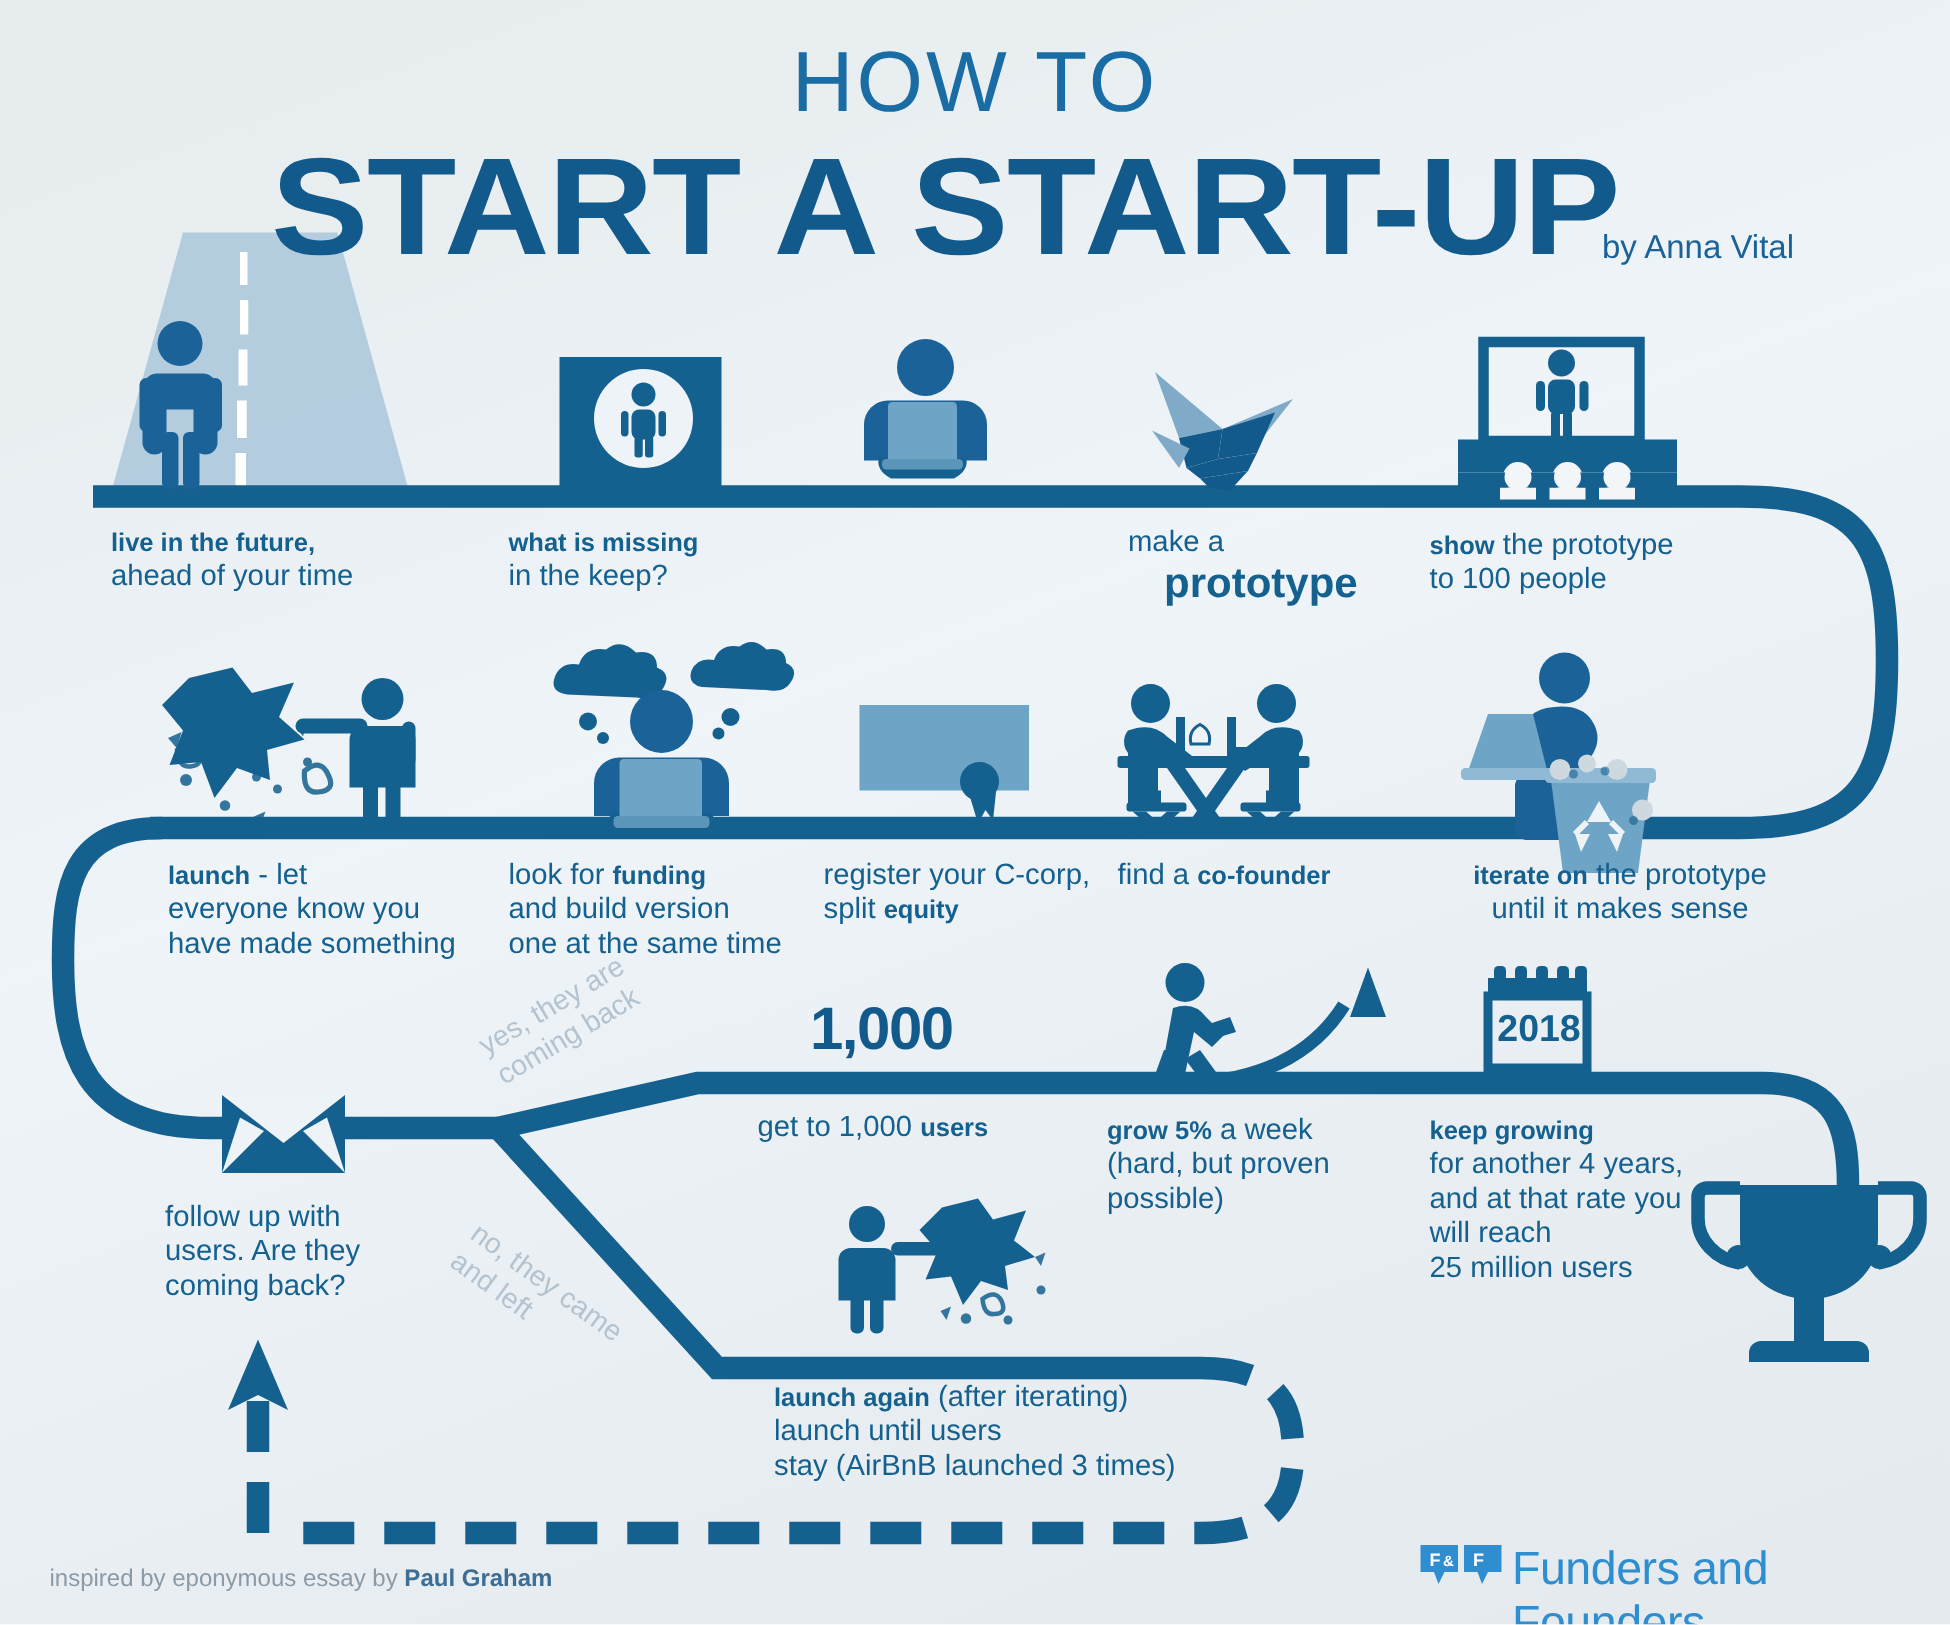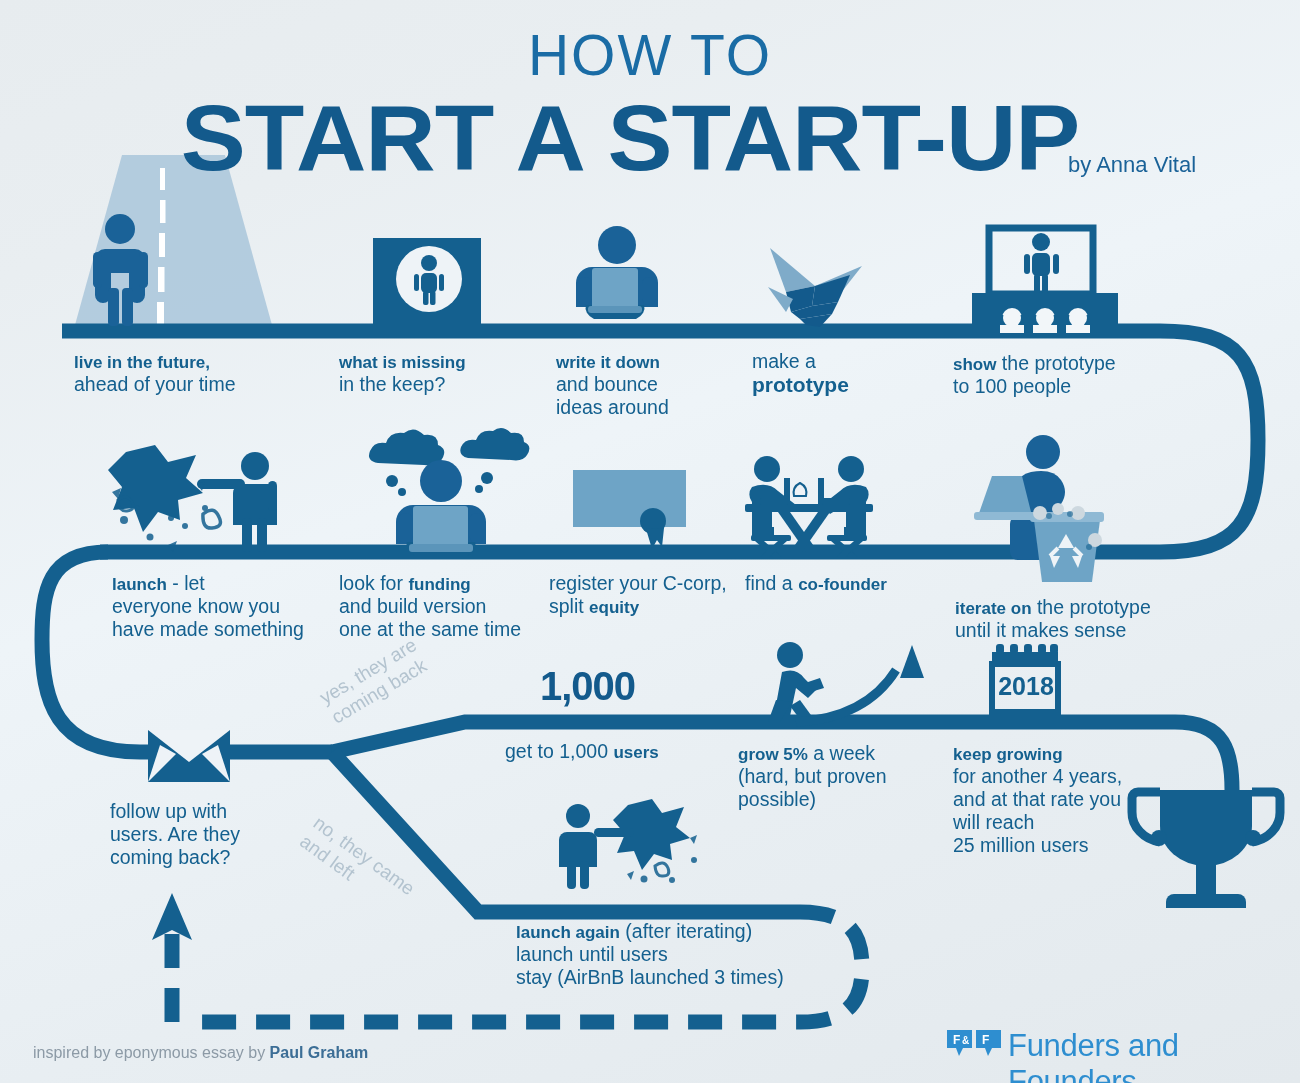--- a/index.html
+++ b/index.html
@@ -402,29 +402,24 @@
   <div class="step" style="left:74px; top:350px; width:250px;">
     <span class="b">live in the future,</span><br>
     <span>ahead of your time</span>
   </div>
 
   <div class="step" style="left:339px; top:350px; width:215px;">
     <span class="b">what is missing</span><br>
     <span>in the keep?</span>
   </div>
 
-  <div class="step" style="left:556px; top:350px; width:190px;">
-    <span class="b">write it down</span><br>
-    <span>and bounce</span><br>
-    <span>ideas around</span>
-  </div>
 
   <div class="step" style="left:752px; top:350px; width:180px;">
     <span>make a</span><br>
-    <span class="b" style="font-size:21px;">prototype</span>
+    <span class="b" style="font-size:28px;margin-left:24px;">prototype</span>
   </div>
 
   <div class="step" style="left:953px; top:352px; width:230px;">
     <span class="b">show</span><span> the prototype</span><br>
     <span>to 100 people</span>
   </div>
 
   <div class="step" style="left:112px; top:572px; width:230px;">
     <span class="b">launch</span><span> - let</span><br>
     <span>everyone know you</span><br>
@@ -439,21 +434,21 @@
 
   <div class="step" style="left:549px; top:572px; width:195px;">
     <span>register your C-corp,</span><br>
     <span>split </span><span class="b">equity</span>
   </div>
 
   <div class="step" style="left:745px; top:572px; width:200px;">
     <span>find a </span><span class="b">co-founder</span>
   </div>
 
-  <div class="step" style="left:955px; top:596px; width:250px;">
+  <div class="step" style="left:955px; top:572px; width:250px;text-align:center;">
     <span class="b">iterate on</span><span> the prototype</span><br>
     <span>until it makes sense</span>
   </div>
 
   <div class="big-num" style="left:540px; top:664px;">1,000</div>
 
   <div class="step" style="left:505px; top:740px; width:230px;">
     <span>get to 1,000 </span><span class="b">users</span>
   </div>
 

